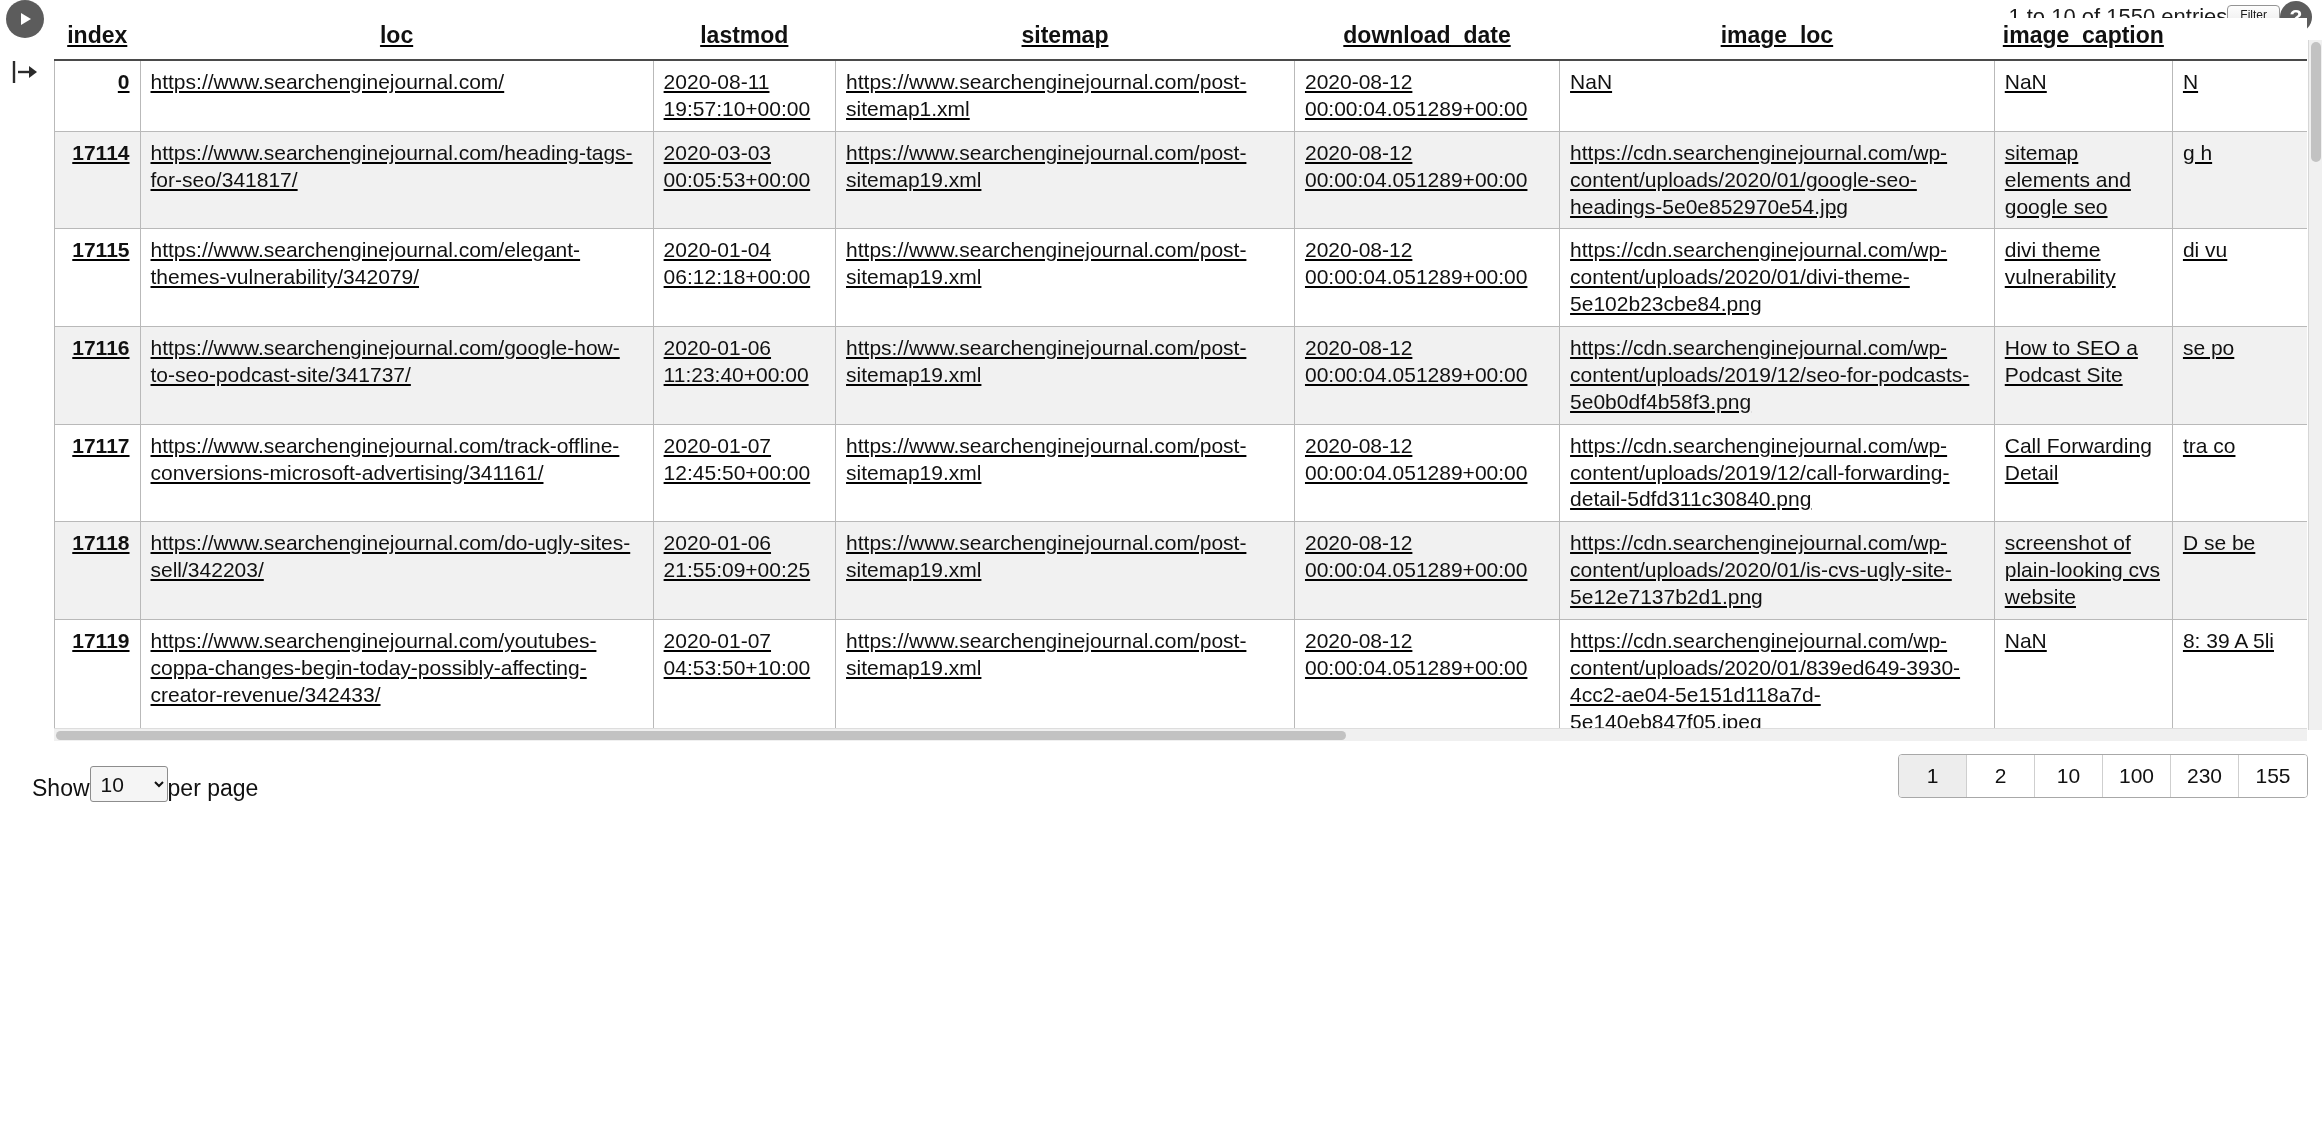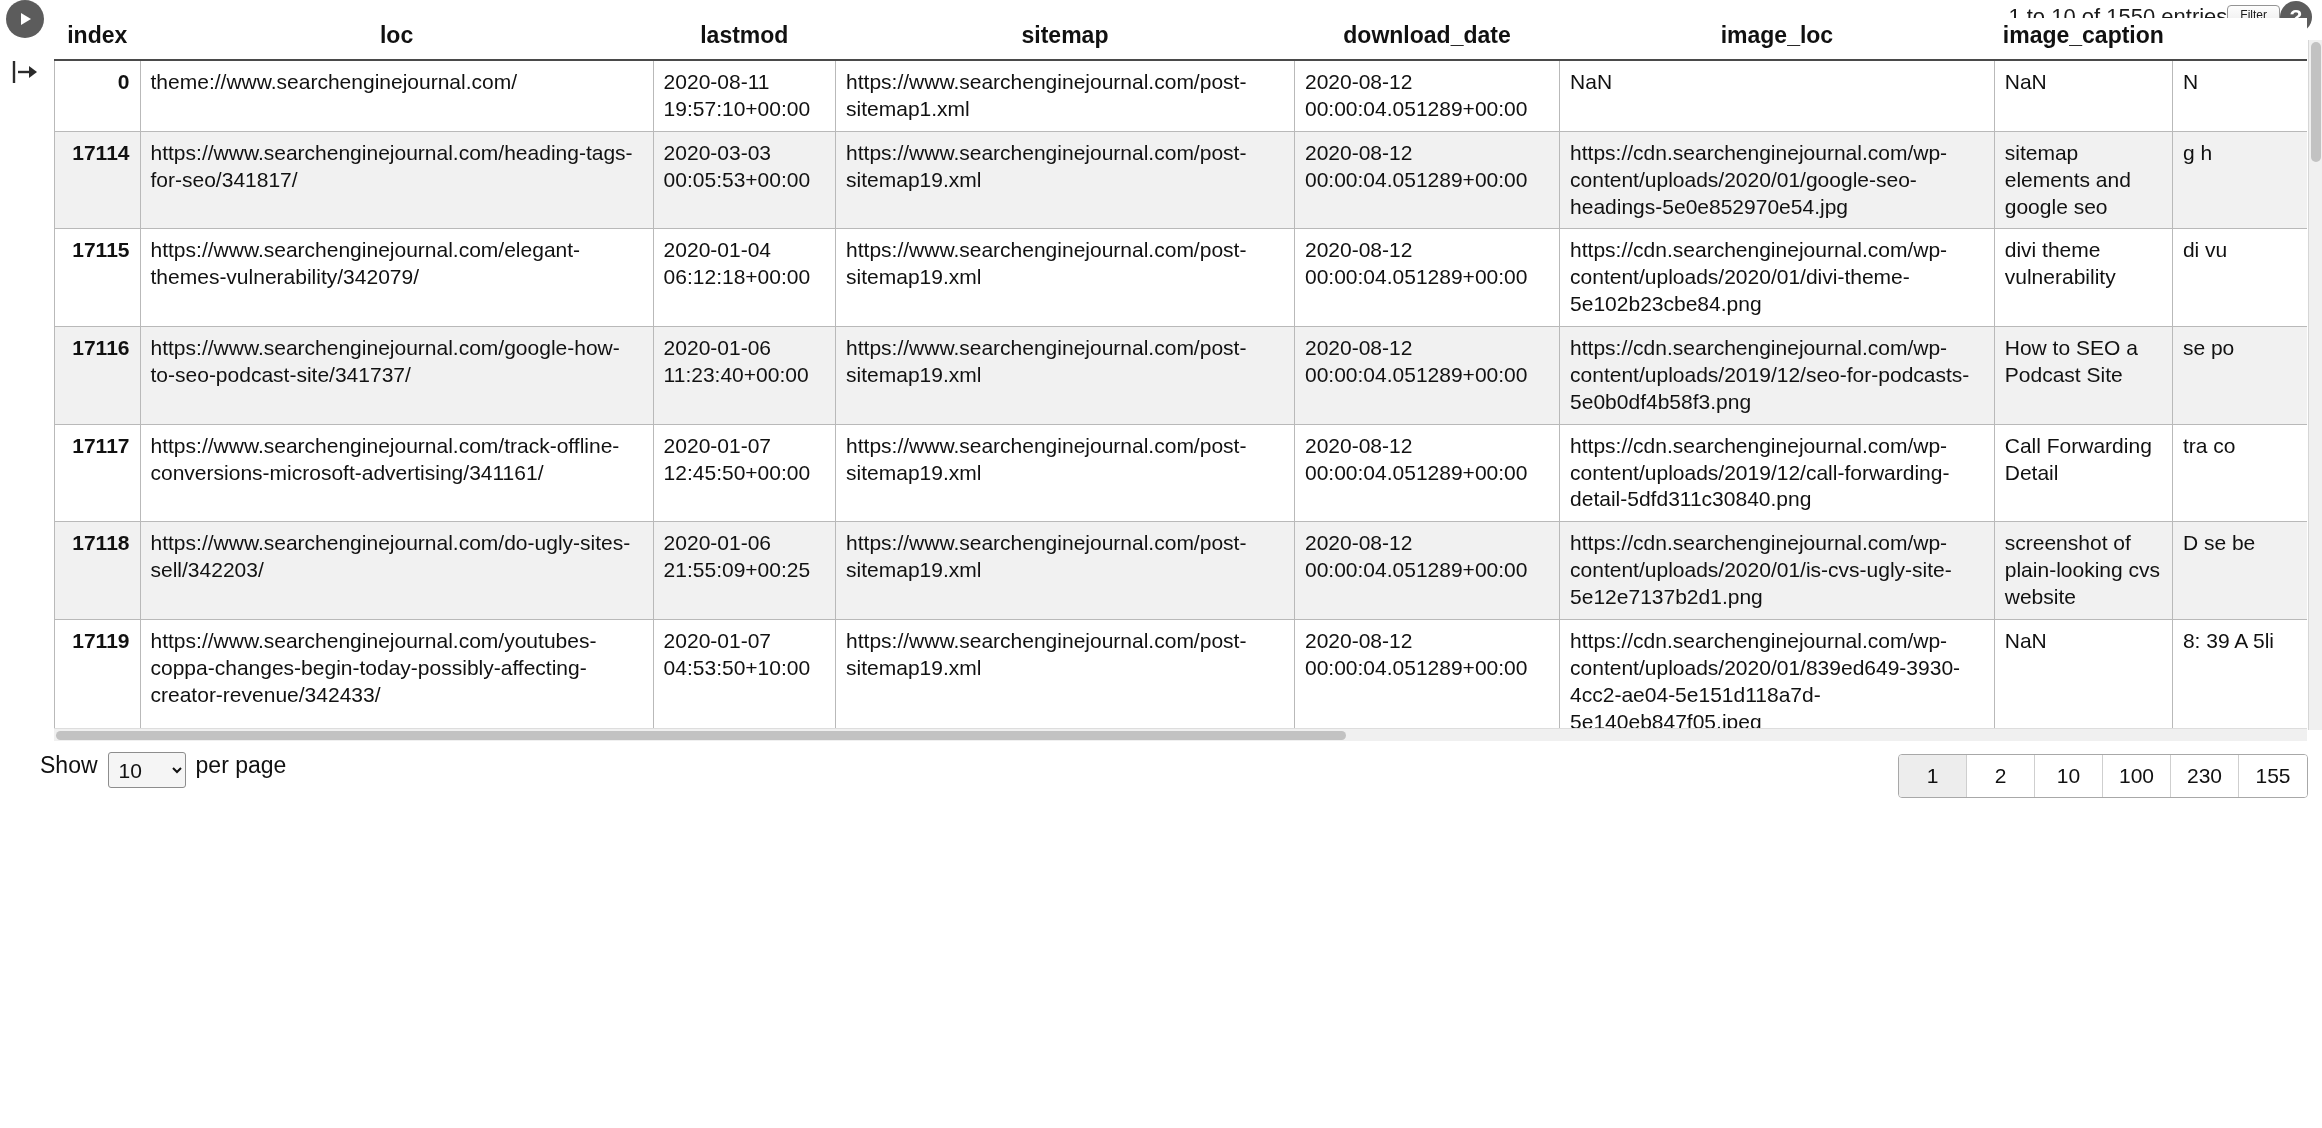--- a/index.html
+++ b/index.html
@@ -73,20 +73,21 @@
   }
 
   
   .table-wrap {
     position: absolute;
     left: 54px; top: 18px;
     width: 2253px;
     height: 710px;
     overflow: hidden;
     background: #ffffff;
+    text-decoration: underline;
   }
   table.grid {
     border-collapse: collapse;
     table-layout: fixed;
     width: 2290px;
     font-size: 21px;
     color: #111111;
   }
   table.grid th {
     background: #ffffff;
@@ -159,24 +160,23 @@
   
   .footer {
     position: absolute;
     left: 0; top: 752px;
     width: 2322px; height: 60px;
     display: flex;
     align-items: center;
   }
   .show-group {
     position: absolute;
-    left: 40px; top: 0;
+    left: 32px; top: 0;
     display: flex;
-    align-items: flex-start;
-    gap: 10px;
+    align-items: flex-end;
     font-size: 23px;
     color: #111111;
     height: 50px;
   }
   select.page-size {
     font-family: "Liberation Sans", sans-serif;
     font-size: 21px;
     padding: 3px 6px;
     border: 1px solid #8d8d8d;
     border-radius: 3px;
@@ -256,21 +256,21 @@
           <th>sitemap</th>
           <th>download_date</th>
           <th>image_loc</th>
           <th>image_caption</th>
           <th></th>
         </tr>
       </thead>
       <tbody>
         <tr>
           <td class="idx">0</td>
-          <td>theme://www.searchenginejournal.com/</td>
+          <td>https://www.searchenginejournal.com/</td>
           <td>2020-08-11 19:57:10+00:00</td>
           <td>https://www.searchenginejournal.com/post-sitemap1.xml</td>
           <td>2020-08-12 00:00:04.051289+00:00</td>
           <td>NaN</td>
           <td>NaN</td>
           <td>N</td>
         </tr>
         <tr>
           <td class="idx">17114</td>
           <td>https://www.searchenginejournal.com/heading-tags-for-seo/341817/</td>

